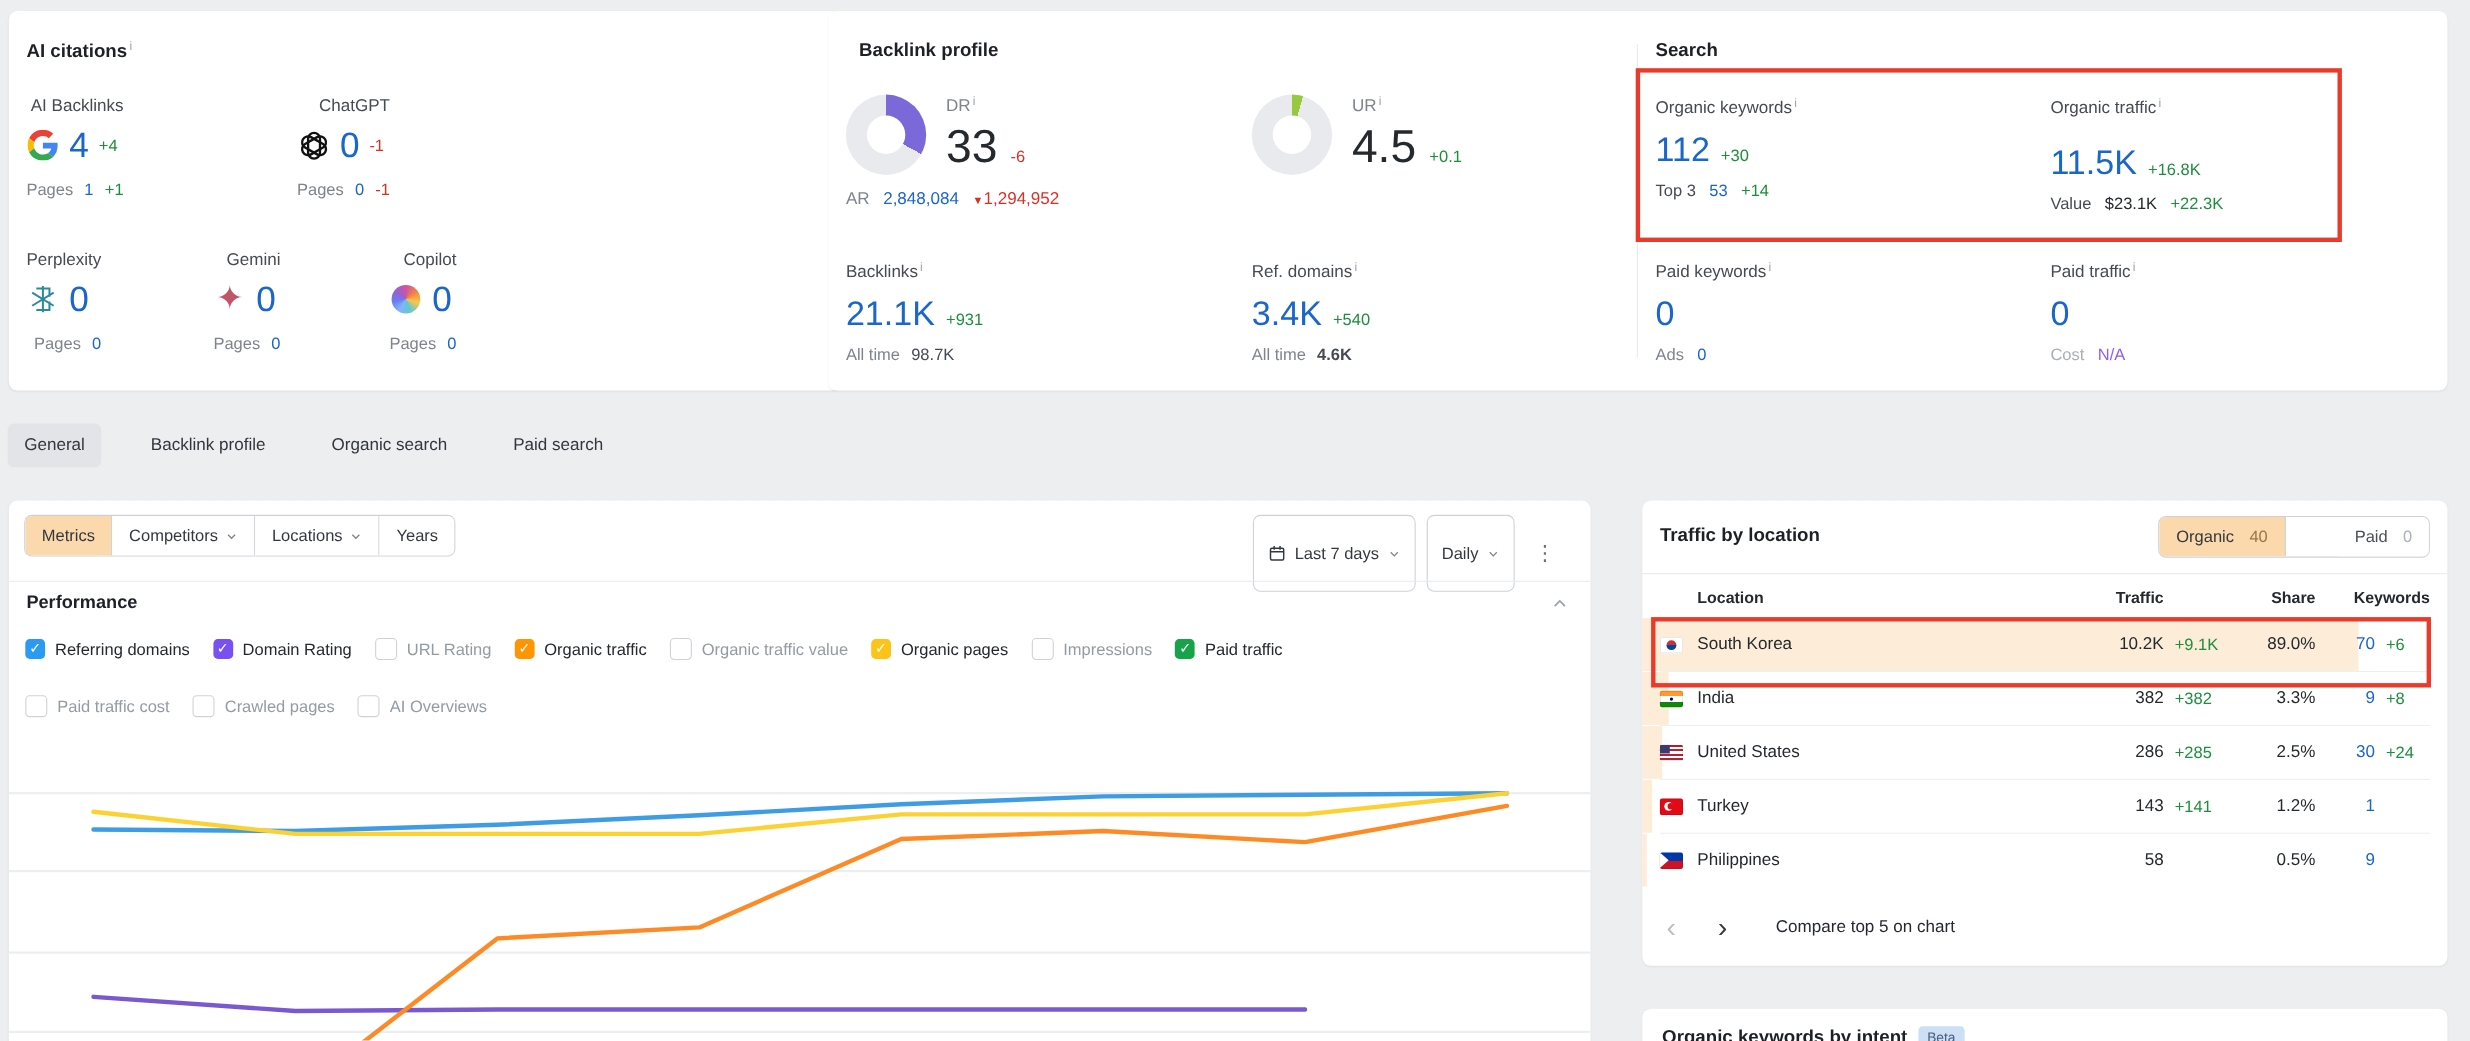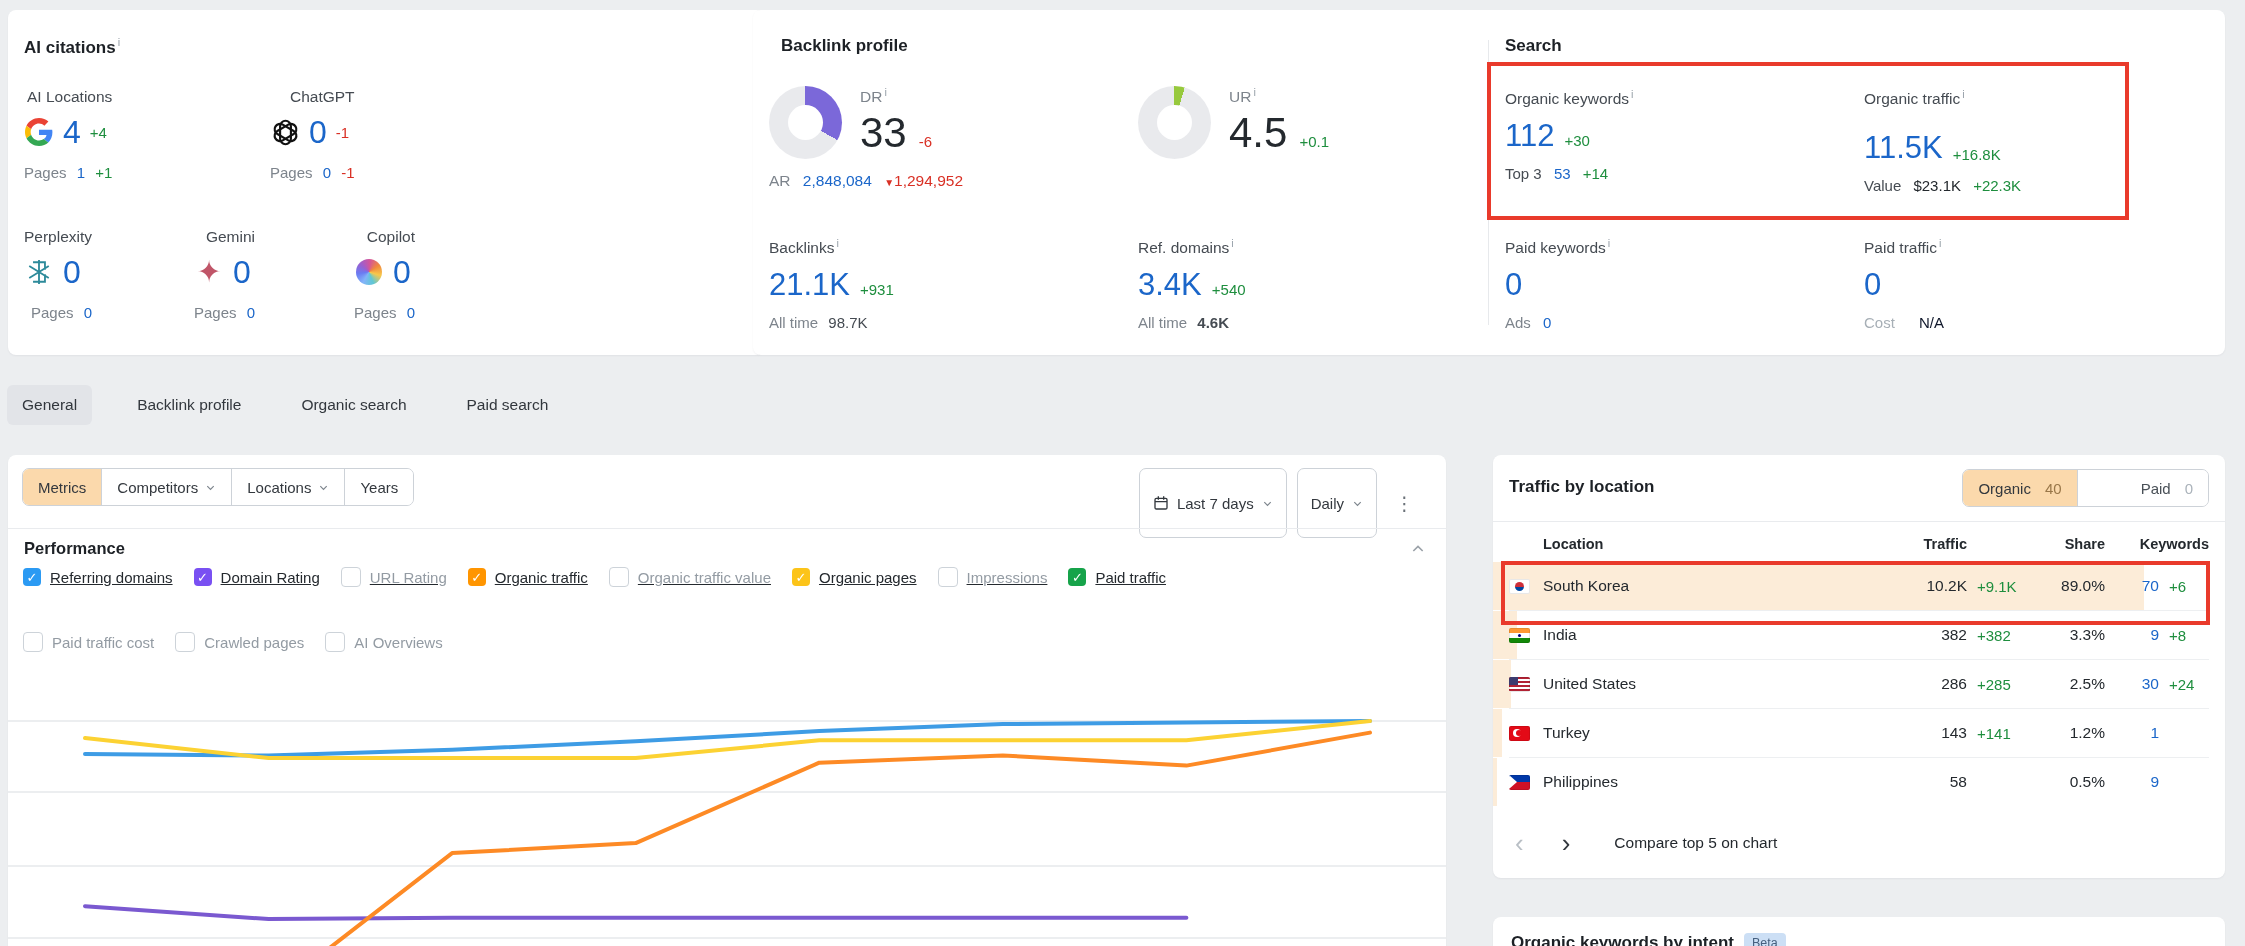--- a/index.html
+++ b/index.html
@@ -114,21 +114,21 @@
 </style>
 </head>
 <body>
 
 <div class="card" id="card-ai">
   <div class="title" style="position:absolute;left:16px;top:26px;">
     <span>AI citations</span><sup class="info">i</sup>
   </div>
   <div id="ai-blocks">
       <div class="ai-block" style="left: 16px; top: 78px;">
-        <div class="lbl">AI Locations</div>
+        <div class="lbl">AI Backlinks</div>
     <div class="ai-val">
       <span class="icon30">
             <svg width="28" height="28" viewBox="0 0 48 48">
     <path fill="#EA4335" d="M24 9.5c3.5 0 6.7 1.2 9.2 3.6l6.9-6.9C35.9 2.4 30.5 0 24 0 14.6 0 6.5 5.4 2.6 13.2l8 6.2C12.4 13.7 17.7 9.5 24 9.5z"></path>
     <path fill="#4285F4" d="M47 24.6c0-1.6-.2-3.1-.4-4.6H24v9h12.9c-.6 3-2.3 5.5-4.8 7.2l7.7 6C44.4 38 47 31.9 47 24.6z"></path>
     <path fill="#FBBC05" d="M10.5 28.6c-.5-1.5-.8-3-.8-4.6s.3-3.1.8-4.6l-8-6.2C.9 16.5 0 20.1 0 24s.9 7.5 2.6 10.8l7.9-6.2z"></path>
     <path fill="#34A853" d="M24 48c6.5 0 11.9-2.1 15.9-5.8l-7.7-6c-2.2 1.5-4.9 2.3-8.2 2.3-6.3 0-11.6-4.2-13.5-9.9l-7.9 6.2C6.5 42.6 14.6 48 24 48z"></path>
             </svg>
           </span>
       <span class="bignum" style="font-size:32px;">4</span>
@@ -297,21 +297,21 @@
       <span class="gray">Ads</span>
       <span class="blue" style="margin-left:8px;">0</span>
     </div>
   </div>
 
   <div class="m-block" style="left:1111px;top:227px;">
     <div class="lbl"><span>Paid traffic</span><sup class="info">i</sup></div>
     <div style="margin-top:12px;"><span class="bignum">0</span></div>
     <div class="sub">
       <span style="color:#a7afb6;">Cost</span>
-      <span style="color:#0f172a;margin-left:20px;text-align:right;">N/A</span>
+      <span style="color:#8b5cf6;margin-left:8px;text-align:right;">N/A</span>
     </div>
   </div>
 </div>
 
 <div class="tabs" id="tabs">
     <div class="tab active">General</div>
     <div class="tab">Backlink profile</div>
     <div class="tab">Organic search</div>
     <div class="tab">Paid search</div>
   </div>
@@ -359,21 +359,21 @@
   </div>
 
   <div class="hdivider" style="top:73px;"></div>
   <div class="perf-title">Performance</div>
   <div class="collapse">
     <svg width="16" height="16" viewBox="0 0 24 24" fill="none" stroke="#9aa1a8" stroke-width="2.4">
         <path d="M5 15l7-7 7 7"></path>
       </svg>
   </div>
 
-  <div class="cbrow" style="top:112px;text-decoration:underline;" id="cbrow1">
+  <div class="cbrow" style="top:125px;" id="cbrow1">
       <label class="cb on">
         <span class="box on" style="background:#2b9af3"></span>
       <span class="t">Referring domains</span>
       </label>
       <label class="cb on">
         <span class="box on" style="background:#7950f2"></span>
       <span class="t">Domain Rating</span>
       </label>
       <label class="cb">
         <span class="box"></span>

